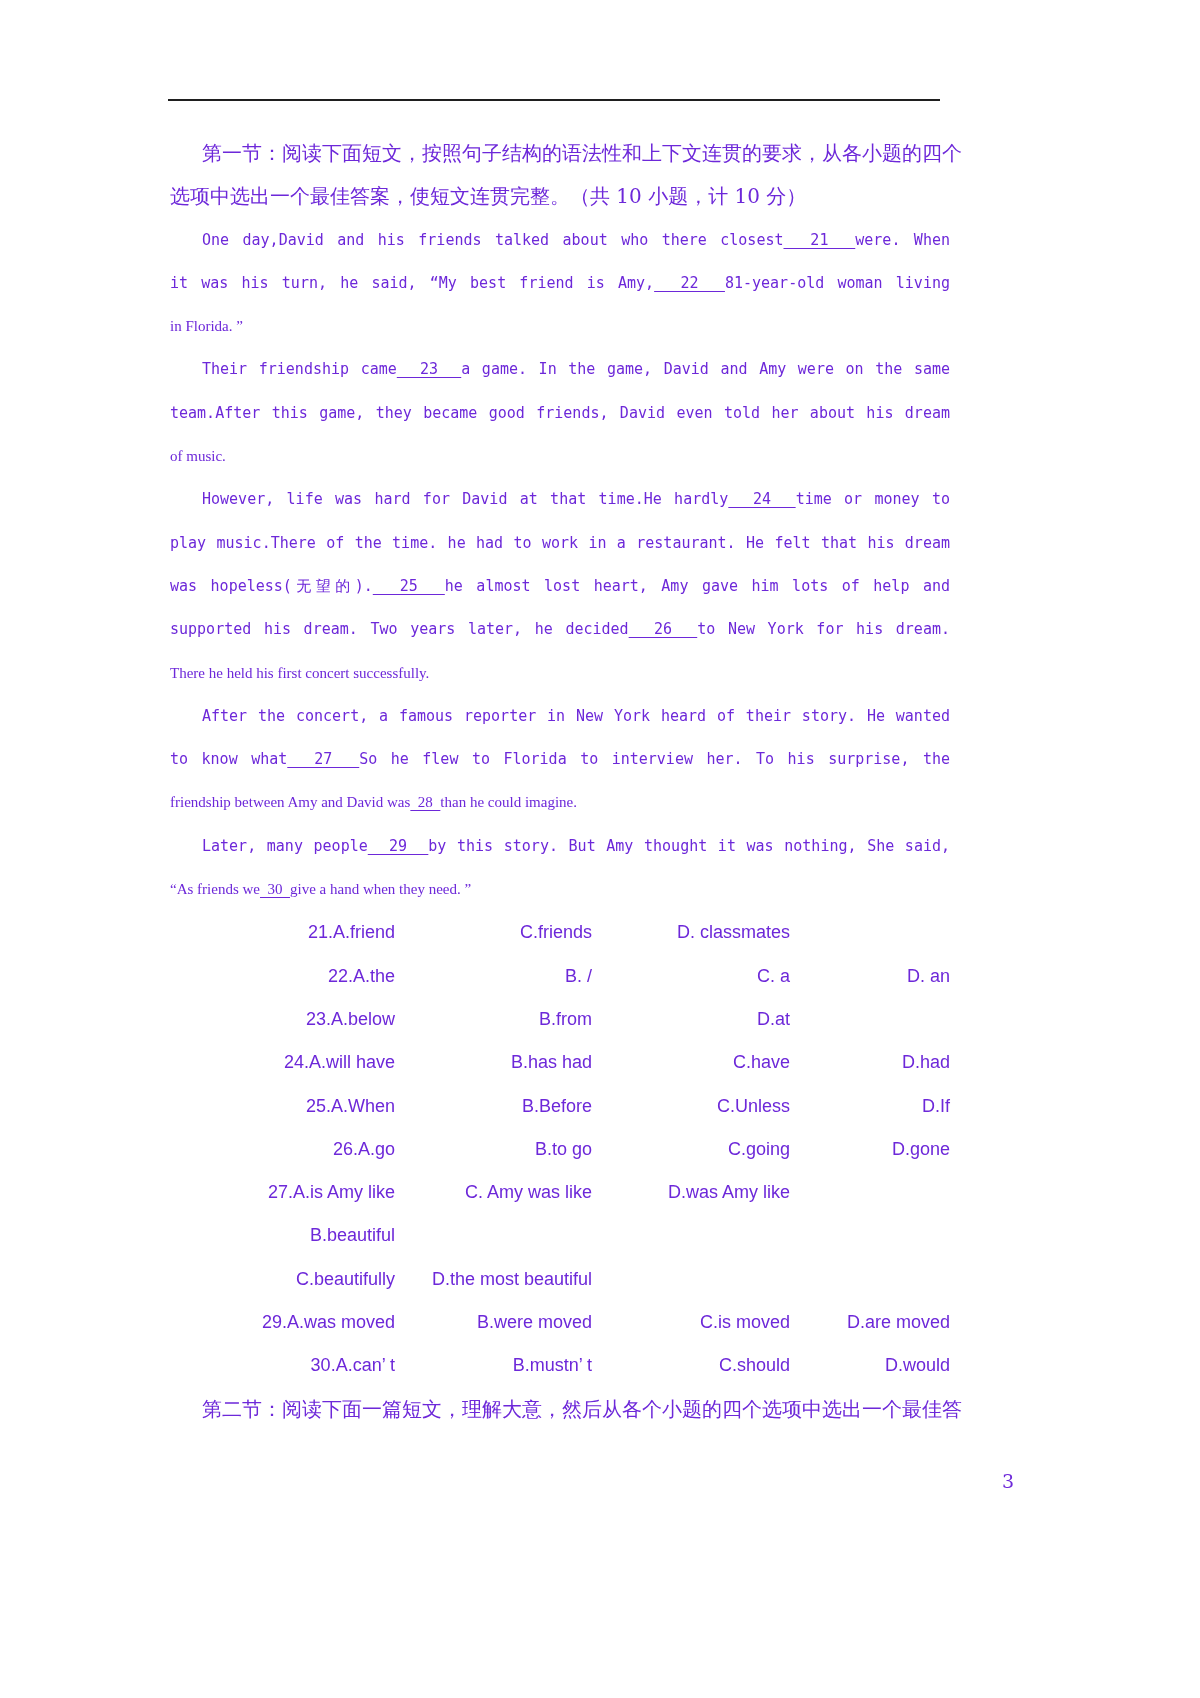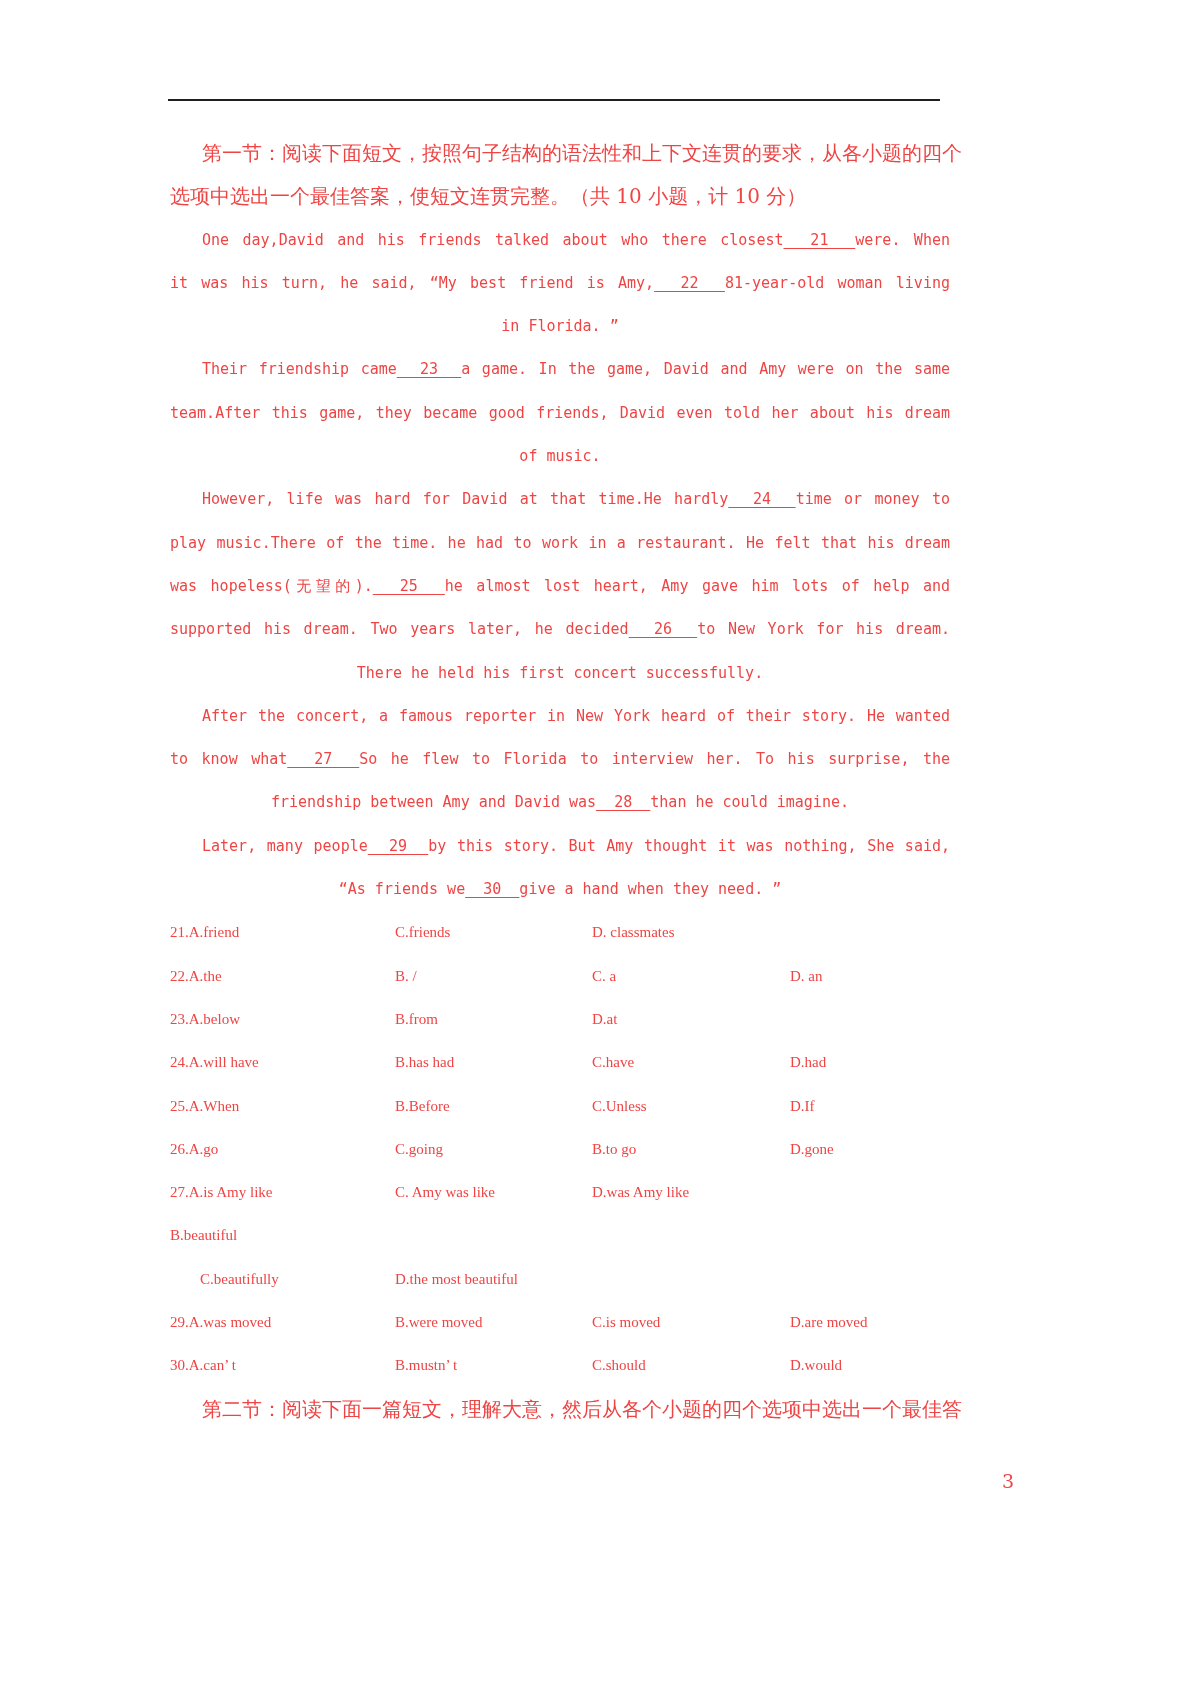--- a/index.html
+++ b/index.html
@@ -3,21 +3,21 @@
 <meta charset="utf-8">
 <style>
   * { box-sizing: border-box; }
   html, body { margin: 0; padding: 0; background: #ffffff; }
   .page {
     position: relative;
     width: 1172px;
     height: 1698px;
     background: #ffffff;
     overflow: hidden;
-    color: #ef4444;
+    color: #6d28d9;
   }
   .rule {
     position: absolute;
     top: 99px;
     left: 168px;
     width: 772px;
     border-top: 2px solid #1f1f1f;
   }
   .content {
     position: absolute;
@@ -30,29 +30,30 @@
     font-size: 20px;
     line-height: 43.3px;
     white-space: nowrap;
   }
   .en-line {
     font-family: "DejaVu Sans Mono", "Liberation Mono", monospace;
     font-size: 15px;
     line-height: 43.3px;
   }
   .jline { text-align: justify; text-align-last: justify; }
-  .lline { text-align: center; }
+  .lline { text-align: left; font-family: Liberation Serif, serif; }
   .indent { padding-left: 32px; }
   u.blank { text-decoration: underline; text-underline-offset: 3px; }
   .opt-row {
     display: grid;
     grid-template-columns: 225px 197px 198px 1fr;
     line-height: 43.3px;
-    font-family: Liberation Serif, serif;
-    font-size: 15px;
+    font-family: Liberation Sans, sans-serif;
+    font-size: 18px;
+    text-align: right;
   }
   .opt-row.indent-row .opt-cell:first-child { padding-left: 30px; }
   .opt-cell { white-space: nowrap; }
   .page-number {
     position: absolute;
     top: 1470px;
     left: 1002px;
     font-family: "DejaVu Serif", "Liberation Serif", serif;
     font-size: 19px;
   }
@@ -119,22 +120,22 @@
           <div class="opt-cell">D.had</div>
         </div>
         <div class="opt-row">
           <div class="opt-cell">25.A.When</div>
           <div class="opt-cell">B.Before</div>
           <div class="opt-cell">C.Unless</div>
           <div class="opt-cell">D.If</div>
         </div>
         <div class="opt-row">
           <div class="opt-cell">26.A.go</div>
+          <div class="opt-cell">B.to go</div>
           <div class="opt-cell">C.going</div>
-          <div class="opt-cell">B.to go</div>
           <div class="opt-cell">D.gone</div>
         </div>
         <div class="opt-row">
           <div class="opt-cell">27.A.is Amy like</div>
           <div class="opt-cell">C. Amy was like</div>
           <div class="opt-cell">D.was Amy like</div>
         </div>
         <div class="opt-row">
           <div class="opt-cell">B.beautiful</div>
           <div class="opt-cell"></div>

